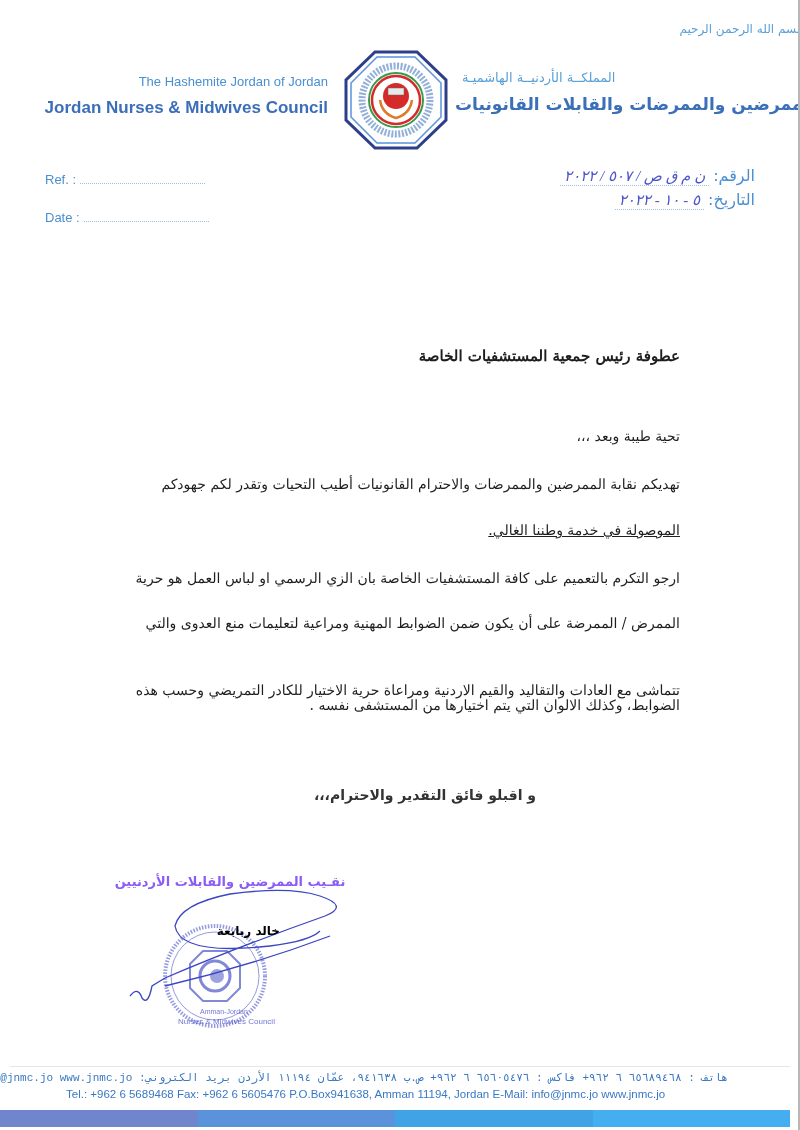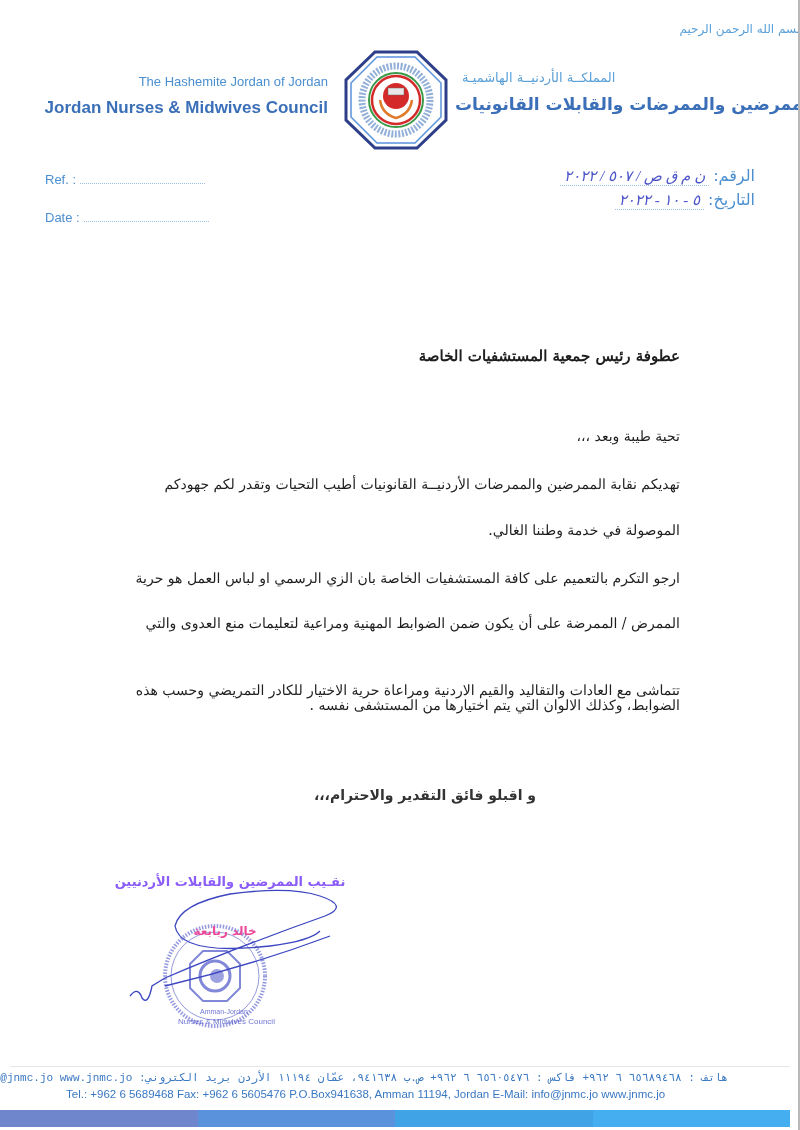--- a/index.html
+++ b/index.html
@@ -64,22 +64,22 @@
       font-family: "DejaVu Sans", sans-serif; font-size: 14px; font-weight: bold; color: #333;
     }
 
     .signature-block { left: 110px; top: 868px; width: 240px; height: 160px; }
     .sig-title {
       position: absolute; left: 0; top: 6px; width: 240px; text-align: center; direction: rtl;
       font-family: "DejaVu Sans", sans-serif; font-size: 13px; font-weight: bold; color: #8b5cf6;
       white-space: nowrap;
     }
     .sig-name {
-      position: absolute; left: 60px; top: 56px; width: 110px; text-align: center; direction: rtl;
-      font-family: "DejaVu Sans", sans-serif; font-size: 12px; font-weight: bold; color: #ec4899;
+      position: absolute; left: 60px; top: 56px; width: 110px; direction: rtl;
+      font-family: "DejaVu Sans", sans-serif; font-size: 12px; font-weight: bold; color: #000000;
       white-space: nowrap;
     }
     .stamp { position: absolute; left: 10px; top: 18px; width: 220px; height: 142px; }
 
     .footer-rule {
       left: 10px; width: 780px; top: 1066px; border-top: 1px solid #e6e6e6;
     }
     .footer-ar {
       right: 72px; top: 1071px; direction: rtl; font-size: 11px; color: #3a78c2; white-space: nowrap; font-family: Liberation Mono, monospace;
     }
@@ -130,23 +130,23 @@
 </div>
 <div class="abs ar-date-row">
   <span class="ar-label">التاريخ:</span>
   <span class="handwritten">٥ - ١٠ - ٢٠٢٢</span>
 </div>
 
 <div class="abs body-text recipient">عطوفة رئيس جمعية المستشفيات الخاصة</div>
 <div class="abs body-text greeting">تحية طيبة وبعد ،،،</div>
 
 <div class="abs body-text" style="top:476px;">
-  <div class="line">تهديكم نقابة الممرضين والممرضات الأردنيــة القانونيات أطيب التحيات وتقدر لكم جهودكم</div>
+  <div class="line">تهديكم نقابة الممرضين والممرضات والاحترام القانونيات أطيب التحيات وتقدر لكم جهودكم</div>
 </div>
-<div class="abs body-text" style="top:522px;">
+<div class="abs body-text" style="top:522px;text-decoration:underline;">
   <div class="line">الموصولة في خدمة وطننا الغالي.</div>
 </div>
 
 <div class="abs body-text" style="top:570px;">
   <div class="line">ارجو التكرم بالتعميم على كافة المستشفيات الخاصة بان الزي الرسمي او لباس العمل هو حرية</div>
 </div>
 <div class="abs body-text" style="top:615px;">
   <div class="line">الممرض / الممرضة على أن يكون ضمن الضوابط المهنية ومراعية لتعليمات منع العدوى والتي</div>
 </div>
 <div class="abs body-text" style="top:682px;">

